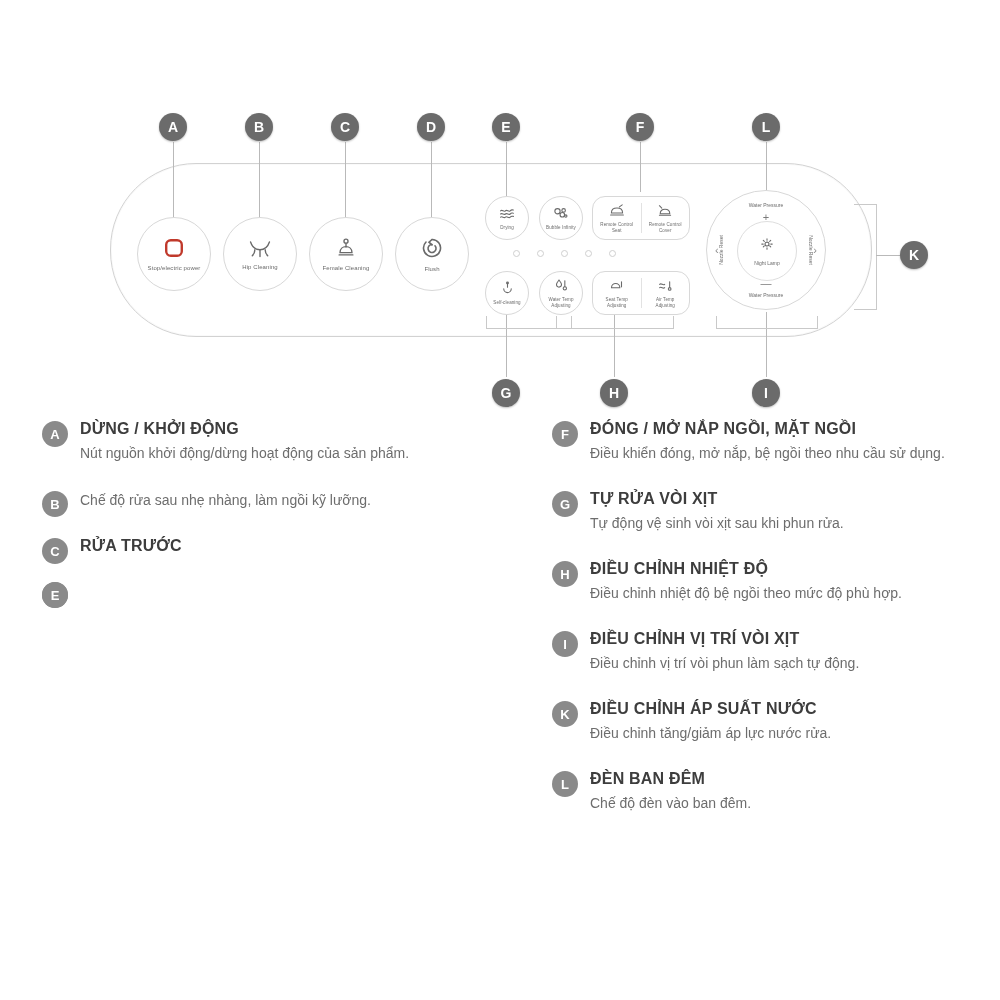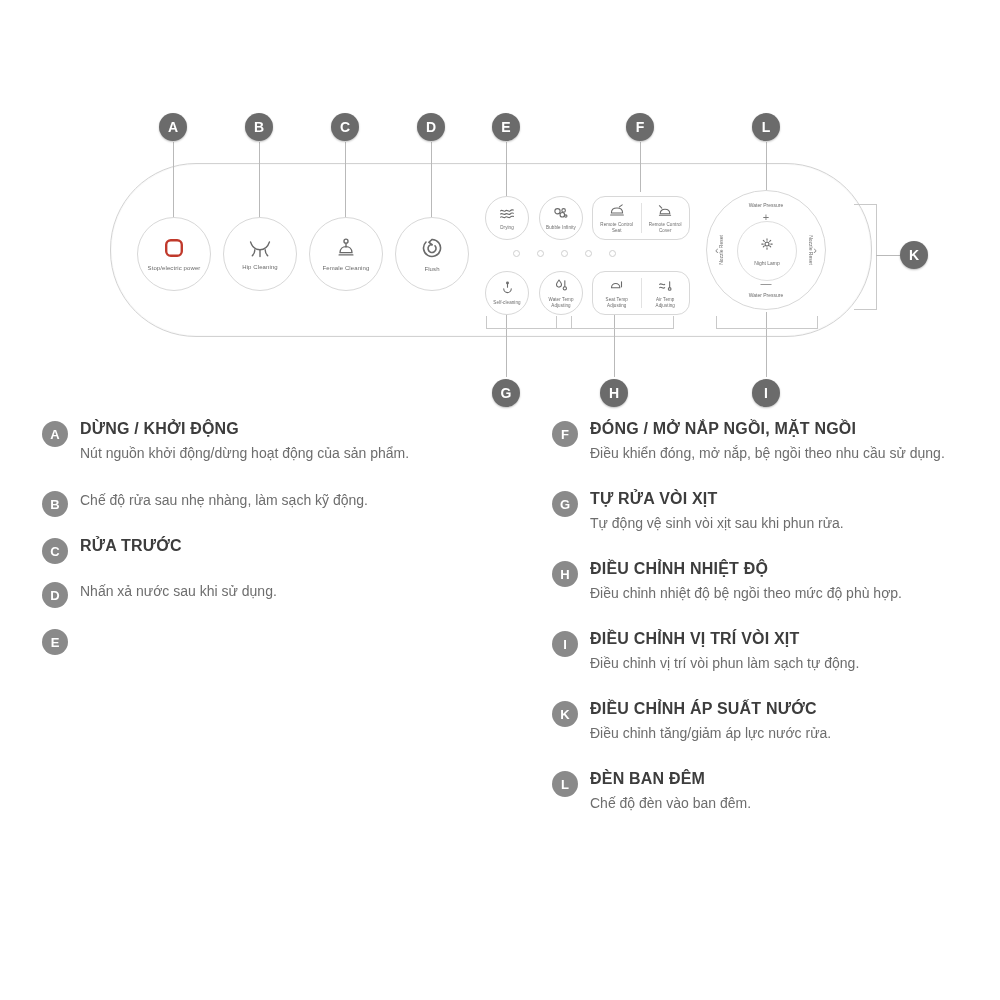--- a/index.html
+++ b/index.html
@@ -458,31 +458,30 @@
   <div class="legend-col left">
 
     <div class="legend-item">
       <div class="legend-badge">A</div>
       <p class="legend-title">DỪNG / KHỞI ĐỘNG</p>
       <p class="legend-desc">Nút nguồn khởi động/dừng hoạt động của sản phẩm.</p>
     </div>
 
     <div class="legend-item">
       <div class="legend-badge">B</div>
-      <p class="legend-desc">Chế độ rửa sau nhẹ nhàng, làm sạch kỹ động.</p>
+      <p class="legend-desc">Chế độ rửa sau nhẹ nhàng, làm ngồi kỹ lưỡng.</p>
     </div>
 
     <div class="legend-item">
       <div class="legend-badge">C</div>
       <p class="legend-title">RỬA TRƯỚC</p>
     </div>
 
     <div class="legend-item">
       <div class="legend-badge">D</div>
-      <p class="legend-desc">Nhấn xả nước sau khi sử dụng.</p>
     </div>
 
     <div class="legend-item">
       <div class="legend-badge">E</div>
     </div>
 
   </div>
 
   <div class="legend-col right">
 

